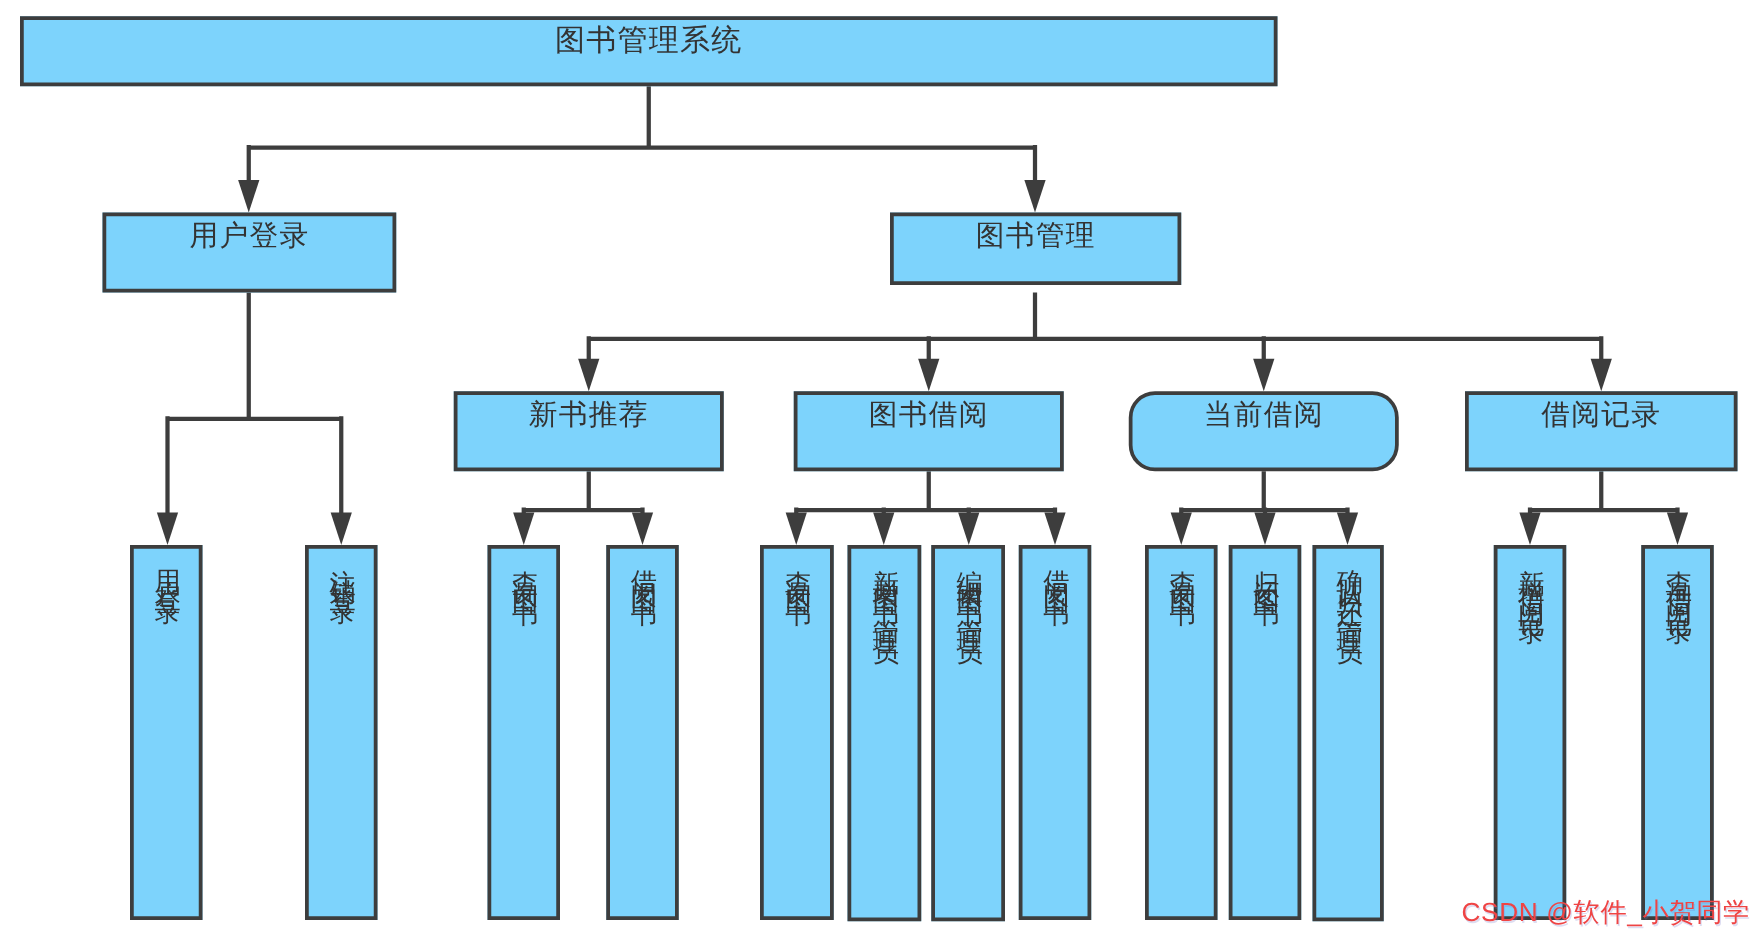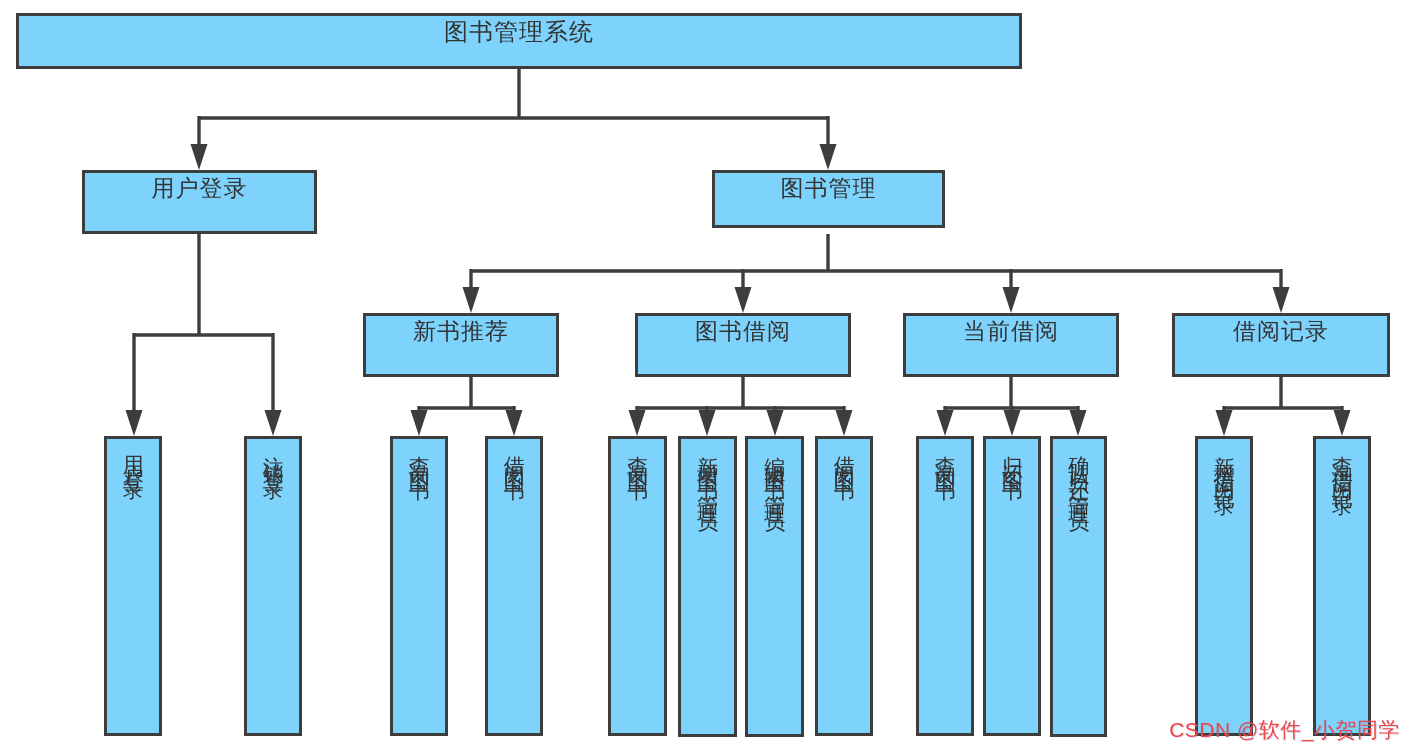--- a/index.html
+++ b/index.html
@@ -116,27 +116,27 @@
     <span>图书管理系统</span>
   </div>
 
   <div class="node hnode" style="left:82px;top:170px;width:235px;height:64px;">
     <span>用户登录</span>
   </div>
   <div class="node hnode" style="left:712px;top:170px;width:233px;height:58px;">
     <span>图书管理</span>
   </div>
 
-  <div class="node hnode" style="left:363px;top:313px;width:196px;height:64px;">
+  <div class="node hnode" style="left:363px;top:313px;width:216px;height:64px;">
     <span>新书推荐</span>
   </div>
   <div class="node hnode" style="left:635px;top:313px;width:216px;height:64px;">
     <span>图书借阅</span>
   </div>
-  <div class="node hnode" style="left:903px;top:313px;width:216px;height:64px;">
+  <div class="node hnode" style="left:903px;top:313px;width:216px;height:64px;border-radius:21px;">
     <span>当前借阅</span>
   </div>
   <div class="node hnode" style="left:1172px;top:313px;width:218px;height:64px;">
     <span>借阅记录</span>
   </div>
 
   <div class="node leaf" style="left:104px;top:436px;width:58px;height:300px;">
     <span>用户登录</span>
   </div>
   <div class="node leaf" style="left:244px;top:436px;width:58px;height:300px;">

